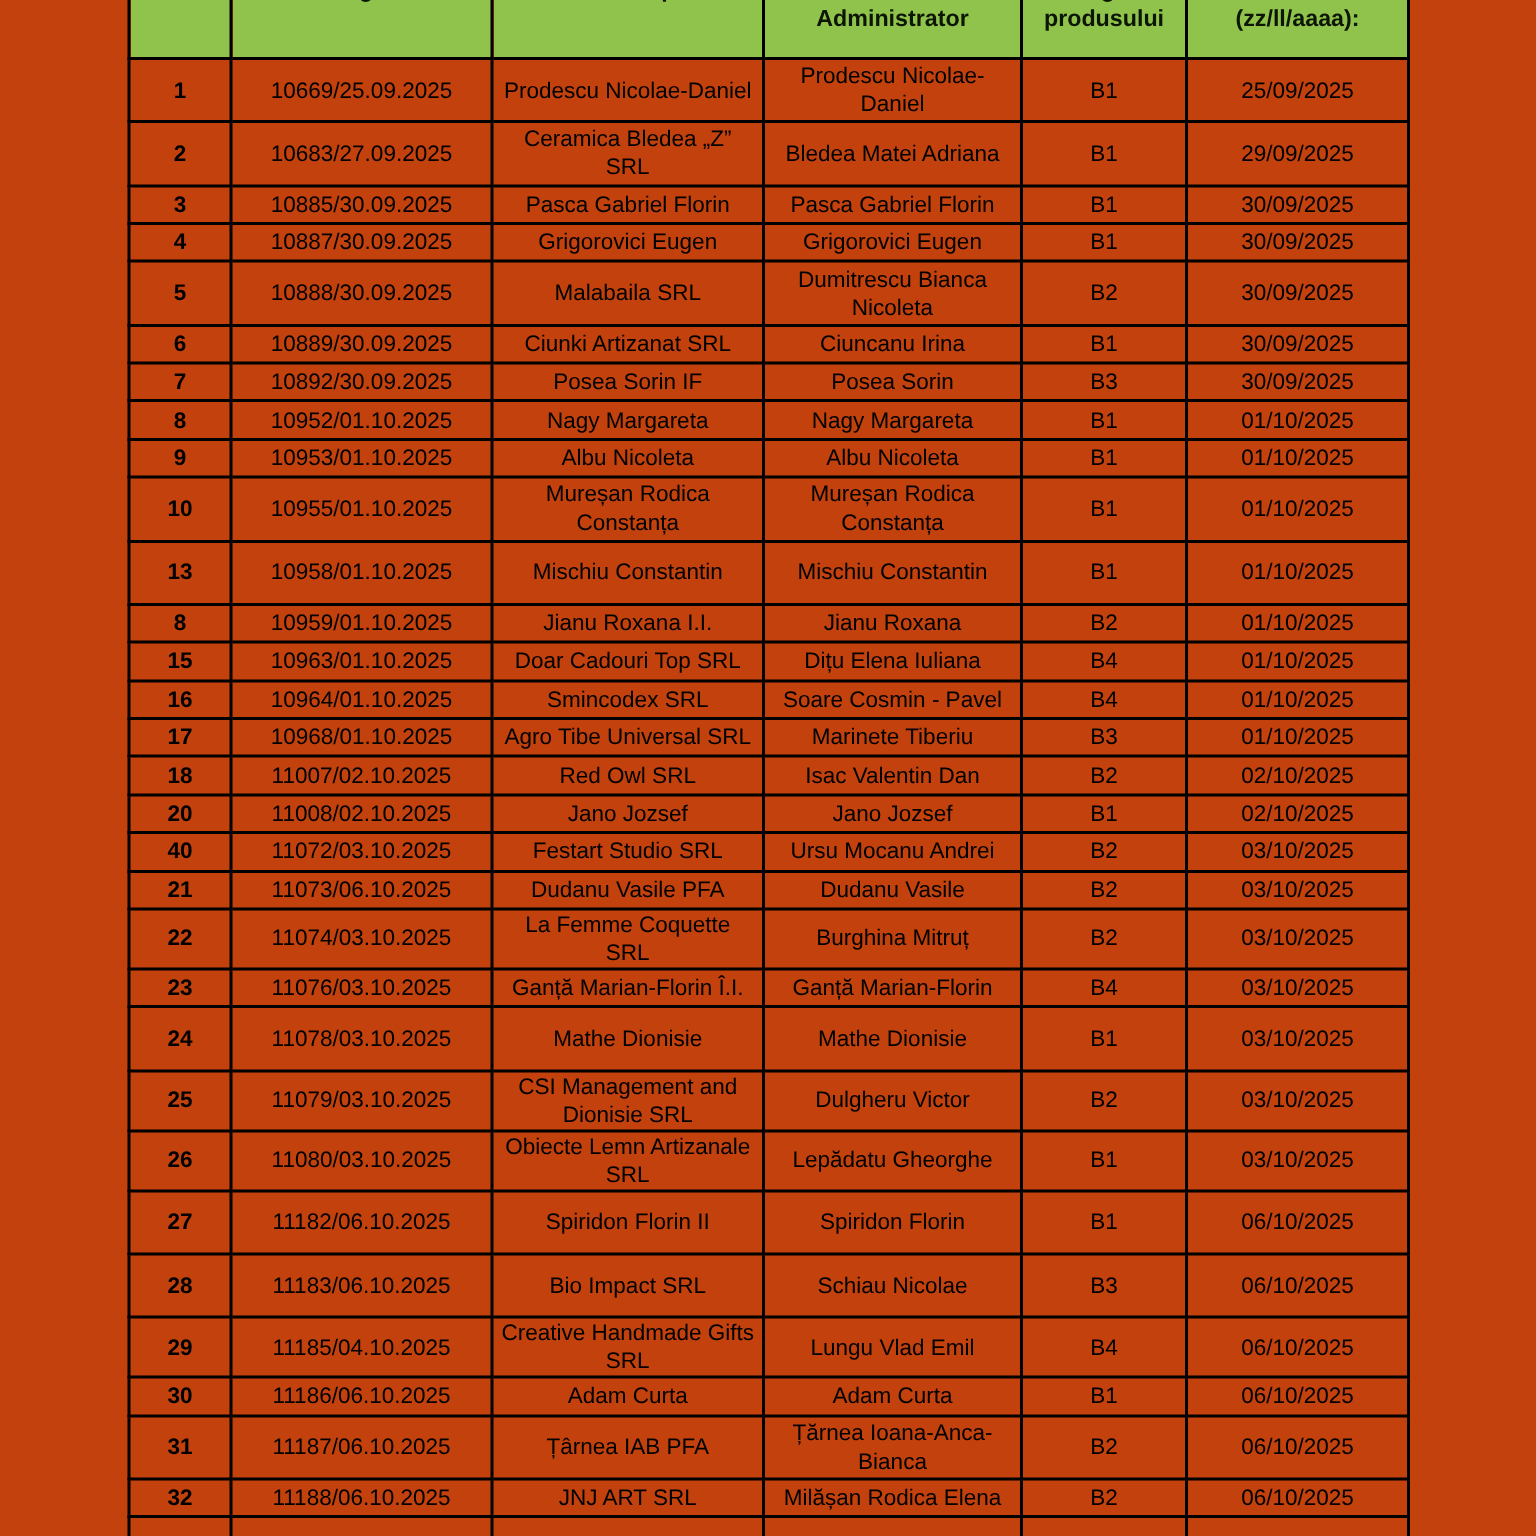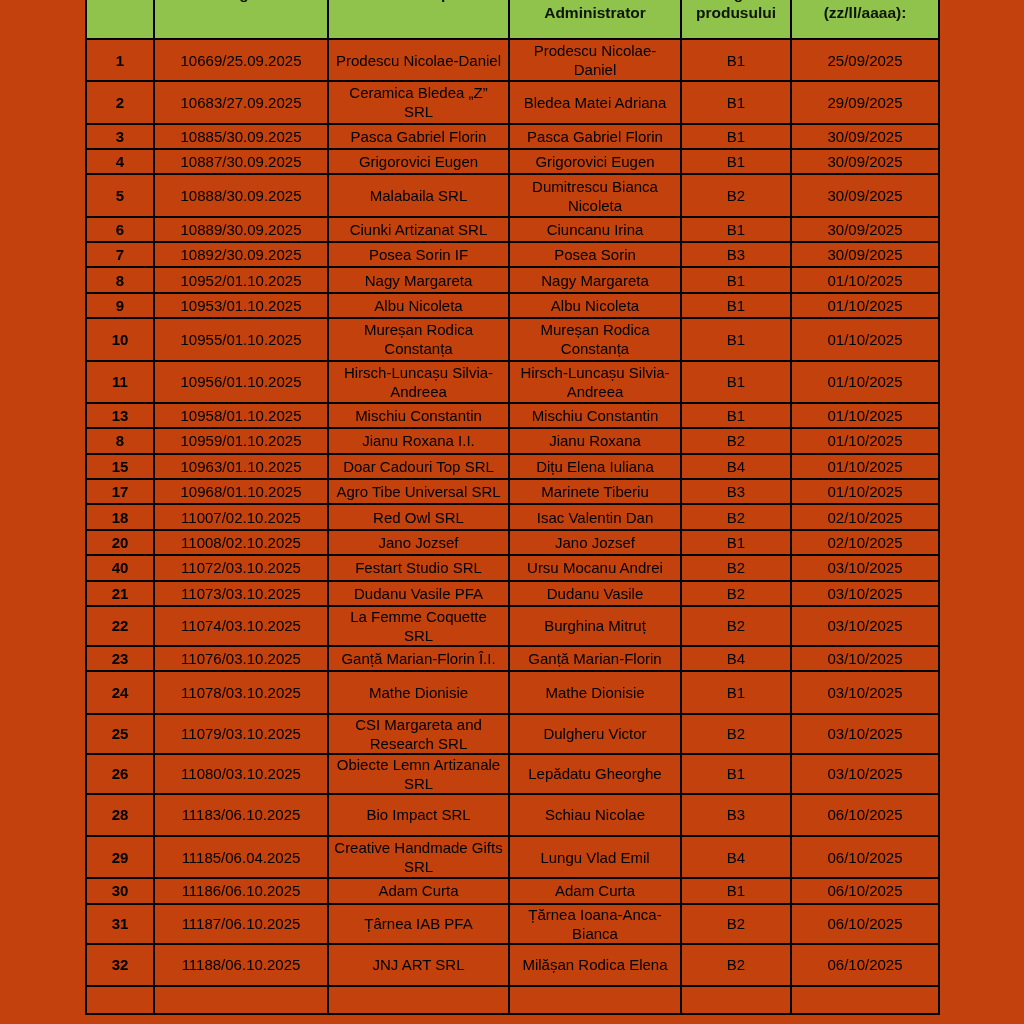--- a/index.html
+++ b/index.html
@@ -171,28 +171,20 @@
     </tr>
         <tr>
       <td class="nr">10</td>
       <td>10955/01.10.2025</td>
       <td>Mureșan Rodica Constanța</td>
       <td>Mureșan Rodica Constanța</td>
       <td>B1</td>
       <td>01/10/2025</td>
     </tr>
         <tr>
-      <td class="nr">11</td>
-      <td>10956/01.10.2025</td>
-      <td>Hirsch-Luncașu Silvia-Andreea</td>
-      <td>Hirsch-Luncașu Silvia-Andreea</td>
-      <td>B1</td>
-      <td>01/10/2025</td>
-    </tr>
-        <tr>
       <td class="nr">13</td>
       <td>10958/01.10.2025</td>
       <td>Mischiu Constantin</td>
       <td>Mischiu Constantin</td>
       <td>B1</td>
       <td>01/10/2025</td>
     </tr>
         <tr>
       <td class="nr">8</td>
       <td>10959/01.10.2025</td>
@@ -203,20 +195,28 @@
     </tr>
         <tr>
       <td class="nr">15</td>
       <td>10963/01.10.2025</td>
       <td>Doar Cadouri Top SRL</td>
       <td>Dițu Elena Iuliana</td>
       <td>B4</td>
       <td>01/10/2025</td>
     </tr>
         <tr>
+      <td class="nr">16</td>
+      <td>10964/01.10.2025</td>
+      <td>Smincodex SRL</td>
+      <td>Soare Cosmin - Pavel</td>
+      <td>B4</td>
+      <td>01/10/2025</td>
+    </tr>
+        <tr>
       <td class="nr">17</td>
       <td>10968/01.10.2025</td>
       <td>Agro Tibe Universal SRL</td>
       <td>Marinete Tiberiu</td>
       <td>B3</td>
       <td>01/10/2025</td>
     </tr>
         <tr>
       <td class="nr">18</td>
       <td>11007/02.10.2025</td>
@@ -236,21 +236,21 @@
         <tr>
       <td class="nr">40</td>
       <td>11072/03.10.2025</td>
       <td>Festart Studio SRL</td>
       <td>Ursu Mocanu Andrei</td>
       <td>B2</td>
       <td>03/10/2025</td>
     </tr>
         <tr>
       <td class="nr">21</td>
-      <td>11073/03.10.2025</td>
+      <td>11073/06.10.2025</td>
       <td>Dudanu Vasile PFA</td>
       <td>Dudanu Vasile</td>
       <td>B2</td>
       <td>03/10/2025</td>
     </tr>
         <tr>
       <td class="nr">22</td>
       <td>11074/03.10.2025</td>
       <td>La Femme Coquette SRL</td>
       <td>Burghina Mitruț</td>
@@ -269,44 +269,52 @@
       <td class="nr">24</td>
       <td>11078/03.10.2025</td>
       <td>Mathe Dionisie</td>
       <td>Mathe Dionisie</td>
       <td>B1</td>
       <td>03/10/2025</td>
     </tr>
         <tr>
       <td class="nr">25</td>
       <td>11079/03.10.2025</td>
-      <td>CSI Margareta and Research SRL</td>
+      <td>CSI Management and Dionisie SRL</td>
       <td>Dulgheru Victor</td>
       <td>B2</td>
       <td>03/10/2025</td>
     </tr>
         <tr>
       <td class="nr">26</td>
       <td>11080/03.10.2025</td>
       <td>Obiecte Lemn Artizanale SRL</td>
       <td>Lepădatu Gheorghe</td>
       <td>B1</td>
       <td>03/10/2025</td>
+    </tr>
+        <tr>
+      <td class="nr">27</td>
+      <td>11182/06.10.2025</td>
+      <td>Spiridon Florin II</td>
+      <td>Spiridon Florin</td>
+      <td>B1</td>
+      <td>06/10/2025</td>
     </tr>
         <tr>
       <td class="nr">28</td>
       <td>11183/06.10.2025</td>
       <td>Bio Impact SRL</td>
       <td>Schiau Nicolae</td>
       <td>B3</td>
       <td>06/10/2025</td>
     </tr>
         <tr>
       <td class="nr">29</td>
-      <td>11185/06.04.2025</td>
+      <td>11185/04.10.2025</td>
       <td>Creative Handmade Gifts SRL</td>
       <td>Lungu Vlad Emil</td>
       <td>B4</td>
       <td>06/10/2025</td>
     </tr>
         <tr>
       <td class="nr">30</td>
       <td>11186/06.10.2025</td>
       <td>Adam Curta</td>
       <td>Adam Curta</td>

